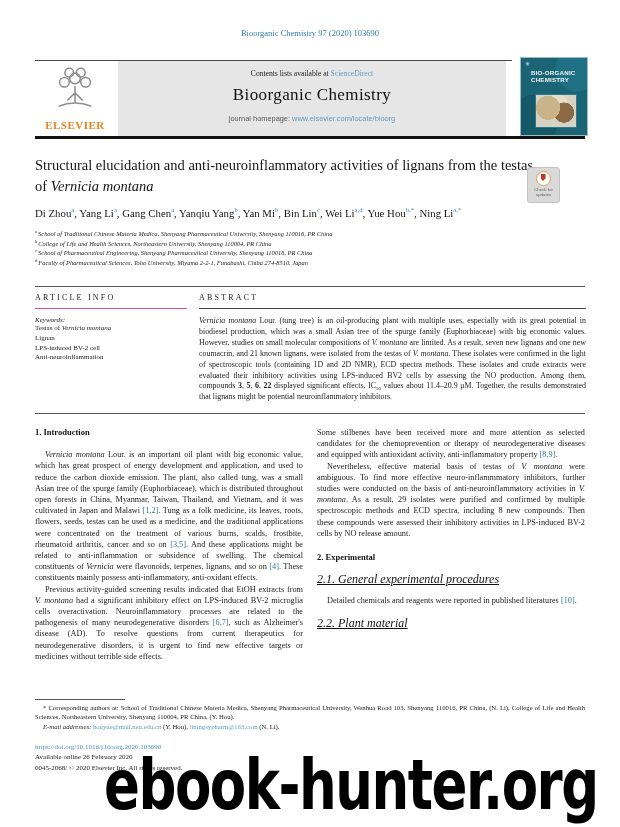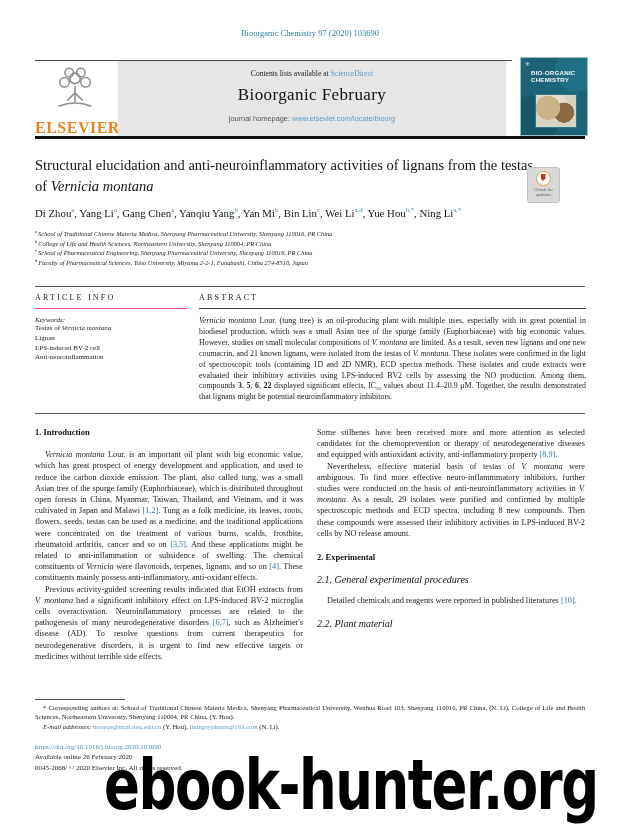--- a/index.html
+++ b/index.html
@@ -8,21 +8,21 @@
     font-family:"Liberation Serif","DejaVu Serif",serif;color:#191919;
     overflow:hidden;-webkit-font-smoothing:antialiased;
   }
   .abs{position:absolute;}
   
   .citation{top:28px;left:0;width:620px;text-align:center;font-size:8.5px;color:#347ba4;}
   
   .rule-thin{top:60px;left:35px;width:477px;border-top:1px solid #4a4a4a;}
   .rule-thick{top:136px;left:35px;width:550px;border-top:3px solid #121212;}
   .elsevier{top:64px;left:35px;width:80px;height:70px;text-align:center;}
-  .els-word{font-size:16px;letter-spacing:.5px;color:#e8831d;font-weight:bold;margin-top:1px;text-align:right;}
+  .els-word{font-size:11px;letter-spacing:.5px;color:#e8831d;font-weight:bold;margin-top:1px;}
   .header-box{top:61px;left:118px;width:388px;height:75px;background:#e6e6e6;text-align:center;}
   .contents-line{font-size:7.6px;margin-top:8px;color:#222;}
   .journal-name{font-size:17px;letter-spacing:.4px;color:#111;margin-top:7px;}
   .homepage-line{font-family:"Liberation Sans",sans-serif;font-size:7.4px;color:#555;margin-top:9px;text-align:center;}
   .link-url{color:#5e9cc2;margin-top:24px;}
   .seg-link{color:#33789f;}
   .seg-url{color:#5e9cc2;}
   
   .cover{top:57px;left:520px;width:68px;height:79px;background:#1a6476;border:1px solid #9dbcc4;box-sizing:border-box;
     background-image:radial-gradient(circle at 20% 80%, #155868 0 30%, transparent 31%),radial-gradient(circle at 85% 15%, #1f7084 0 25%, transparent 26%);}
@@ -52,21 +52,21 @@
   .sec-header{font-size:8px;letter-spacing:2.2px;color:#1b1b1b;border-bottom:1px solid #ec4899;padding-bottom:6px;}
   .abs-col .sec-header{border-bottom:1px solid #444;}
   .kw-label{font-style:italic;font-size:7px;margin-top:7px;color:#222;}
   .kw{font-size:7px;line-height:9.8px;color:#222;}
   .abs-text{font-size:7.9px;line-height:10.9px;text-align:justify;margin:7px 0 0;color:#1b1b1b;}
   
   .col{font-size:8.25px;line-height:11.2px;text-align:justify;color:#1b1b1b;}
   .col-left{top:427px;left:35px;width:268px;}
   .col-right{top:427px;left:317px;width:268px;}
   .col h2{font-size:8.5px;margin:0 0 11px;color:#111;}
-  .col h3{font-size:10px;font-style:italic;font-weight:normal;margin:11px 0 10px;color:#111;}
+  .col h3{font-size:12px;font-style:italic;font-weight:normal;margin:11px 0 10px;color:#111;text-decoration:underline;}
   .col p{margin:0;}
   .col p.indent{text-indent:10px;}
   .col h2.gap-top{margin-top:13px;}
   
   .seg-i{font-style:italic;}
   .seg-b{font-weight:bold;}
   .seg-sup{font-size:62%;vertical-align:super;line-height:0;}
   .seg-sub{font-size:62%;line-height:0;position:relative;top:.28em;}
   .seg-suplink{font-size:62%;vertical-align:super;line-height:0;color:#3d81aa;}
   
@@ -99,21 +99,21 @@
         <circle cx="36" cy="9" r="4.5"></circle>
         <path d="M30 23 L30 40 M30 30 L22 38 M30 30 L38 38"></path>
         <path d="M13 44 Q30 37 47 44"></path>
       </g>
     </svg>
     <div class="els-word">ELSEVIER</div>
   </div>
 
   <div class="abs header-box">
     <div class="contents-line"><span>Contents lists available at </span><span class="link-url">ScienceDirect</span></div>
-    <div class="journal-name">Bioorganic February</div>
+    <div class="journal-name">Bioorganic Chemistry</div>
     <div class="homepage-line"><span>journal homepage: </span><span class="link-url">www.elsevier.com/locate/bioorg</span></div>
   </div>
 
   <div class="abs cover">
     <div class="cover-logo">✳</div>
     <div class="cover-title">
       <div>BIO-ORGANIC</div>
       <div>CHEMISTRY</div>
     </div>
     <div class="cover-art"></div>

